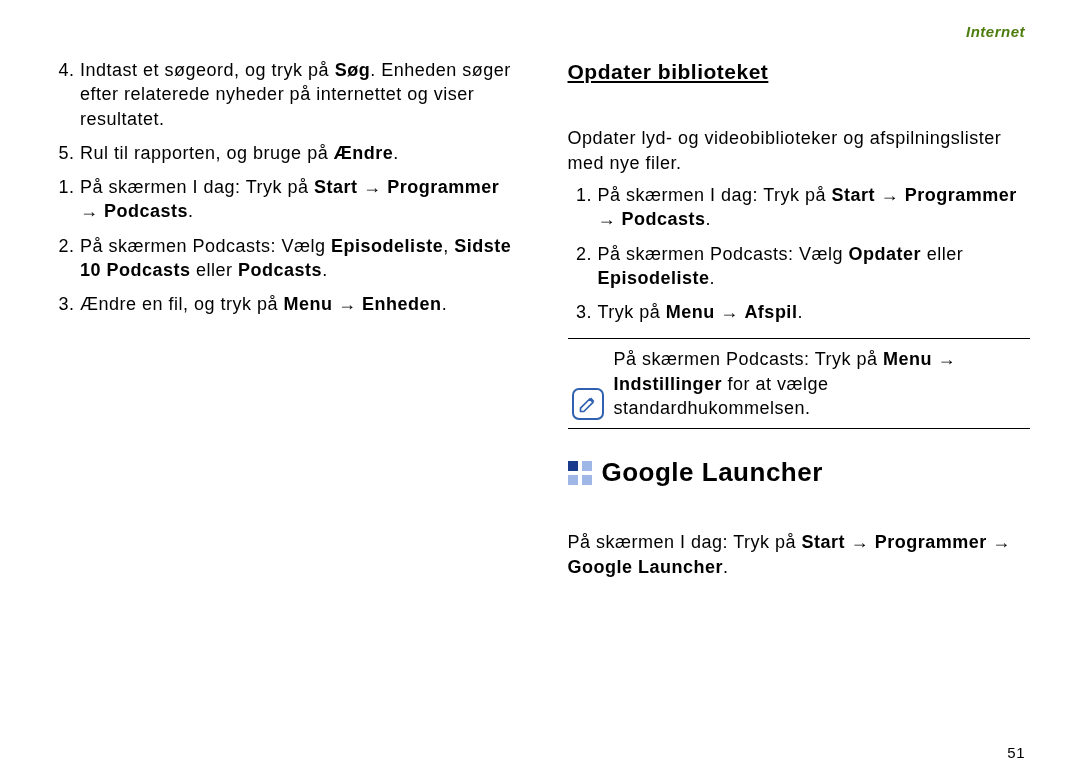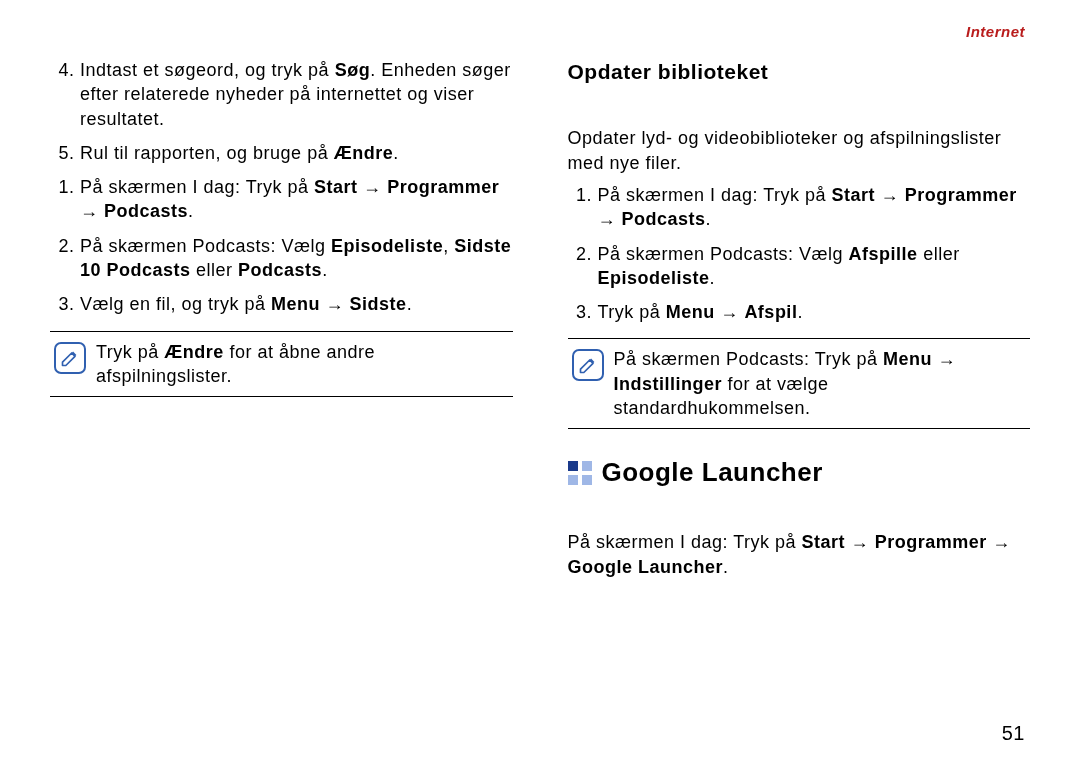--- a/index.html
+++ b/index.html
@@ -11,21 +11,21 @@
     letter-spacing: 0.5px;
     color: #000;
     background: #fff;
     padding: 28px 50px 20px 50px;
     position: relative;
   }
   .header-label {
     position: absolute;
     top: 22px;
     right: 55px;
-    color: #b91c1c;
+    color: #4d7c0f;
     font-weight: bold;
     font-style: italic;
     font-size: 15px;
   }
   .columns {
     display: flex;
     gap: 55px;
     margin-top: 30px;
   }
   .col { flex: 1 1 50%; }
@@ -36,20 +36,21 @@
   ol.start4 { counter-reset: li 3; }
   ol.start1 { counter-reset: li 0; }
   ol li {
     margin-bottom: 10px;
   }
   .subheading {
     font-weight: bold;
     font-size: 21px;
     margin-top: 18px;
     margin-bottom: 10px;
+    text-decoration: underline;
   }
   .section-heading {
     font-weight: bold;
     font-size: 26px;
     margin-top: 26px;
     margin-bottom: 8px;
     display: flex;
     align-items: center;
     gap: 10px;
   }
@@ -68,41 +69,41 @@
   .sq-tr { top: 0; right: 0; background: #9fb7e6; }
   .sq-bl { bottom: 0; left: 0; background: #9fb7e6; }
   .sq-br { bottom: 0; right: 0; background: #9fb7e6; }
   .note-box {
     border-top: 1.5px solid #000;
     border-bottom: 1.5px solid #000;
     margin-top: 14px;
     padding: 8px 4px 8px 4px;
     display: flex;
     gap: 10px;
-    align-items: flex-start;
+    align-items: flex-end;
   }
   .note-icon {
     flex: 0 0 auto;
     width: 32px;
     height: 32px;
     border: 2px solid #3060b0;
     border-radius: 7px;
     display: flex;
     align-items: center;
     justify-content: center;
     margin-top: 2px;
   }
   .note-icon svg { width: 20px; height: 20px; }
   .note-text { flex: 1; }
   .arrow { font-family: Arial, sans-serif; }
   .page-num {
     position: absolute;
-    bottom: 18px;
+    bottom: 2px;
     right: 55px;
-    font-size: 20px;
+    font-size: 15px;
   }
   b { font-weight: bold; }
   p.para { margin-bottom: 8px; margin-top: 40px; }
 </style>
 </head>
 <body>
 
 <div class="header-label">Internet</div>
 
 <div class="columns">
@@ -119,46 +120,36 @@
 
 
     <ol start="1" class="start1">
       <li>
         <span>På skærmen I dag: Tryk på </span><b>Start</b><span class="arrow"> → </span><b>Programmer</b><span class="arrow"> → </span><b>Podcasts</b><span>.</span>
       </li>
       <li>
         <span>På skærmen Podcasts: Vælg </span><b>Episodeliste</b><span>, </span><b>Sidste 10 Podcasts</b><span> eller </span><b>Podcasts</b><span>.</span>
       </li>
       <li>
-        <span>Vælg en fil, og tryk på </span><b>Menu</b><span class="arrow"> → </span><b>Sidste</b><span>.</span>
+        <span>Ændre en fil, og tryk på </span><b>Menu</b><span class="arrow"> → </span><b>Enheden</b><span>.</span>
       </li>
     </ol>
 
-    <div class="note-box">
-      <div class="note-icon">
-        <svg viewBox="0 0 24 24">
-            <path d="M3 17 L14 6 L18 10 L7 21 L3 21 Z M15 5 L19 9" fill="none" stroke="#3060b0" stroke-width="2" stroke-linejoin="round"></path>
-          </svg>
-      </div>
-      <div class="note-text">
-        <span>Tryk på </span><b>Ændre</b><span> for at åbne andre afspilningslister.</span>
-      </div>
-    </div>
   </div>
 
   <div class="col">
     <div class="subheading" style="margin-top:0">Opdater biblioteket</div>
     <p class="para">Opdater lyd- og videobiblioteker og afspilningslister med nye filer.</p>
 
     <ol start="1" class="start1">
       <li>
         <span>På skærmen I dag: Tryk på </span><b>Start</b><span class="arrow"> → </span><b>Programmer</b><span class="arrow"> → </span><b>Podcasts</b><span>.</span>
       </li>
       <li>
-        <span>På skærmen Podcasts: Vælg </span><b>Afspille</b><span> eller </span><b>Episodeliste</b><span>.</span>
+        <span>På skærmen Podcasts: Vælg </span><b>Opdater</b><span> eller </span><b>Episodeliste</b><span>.</span>
       </li>
       <li>
         <span>Tryk på </span><b>Menu</b><span class="arrow"> → </span><b>Afspil</b><span>.</span>
       </li>
     </ol>
 
     <div class="note-box">
       <div class="note-icon">
         <svg viewBox="0 0 24 24">
             <path d="M3 17 L14 6 L18 10 L7 21 L3 21 Z M15 5 L19 9" fill="none" stroke="#3060b0" stroke-width="2" stroke-linejoin="round"></path>

